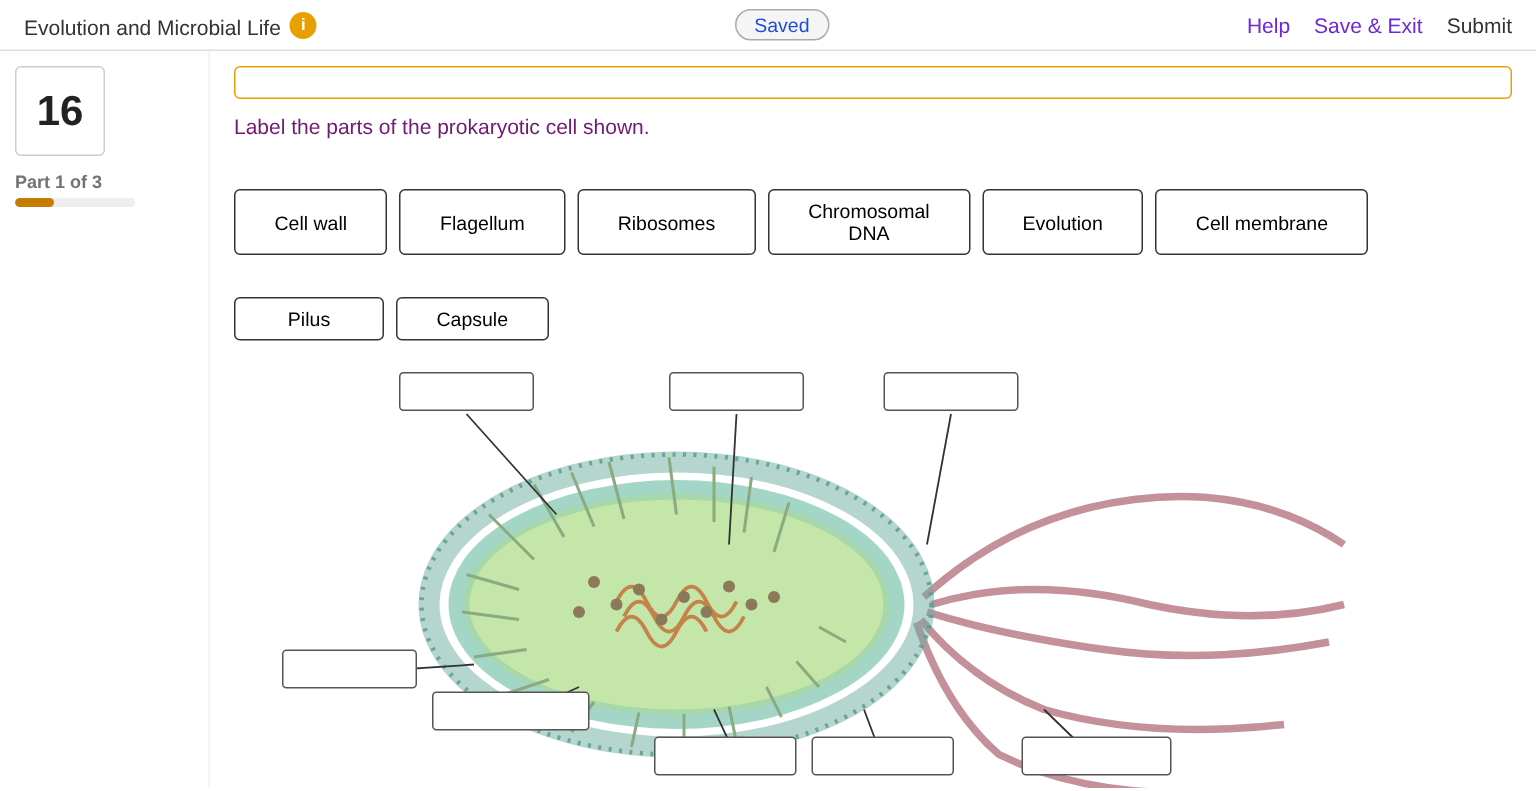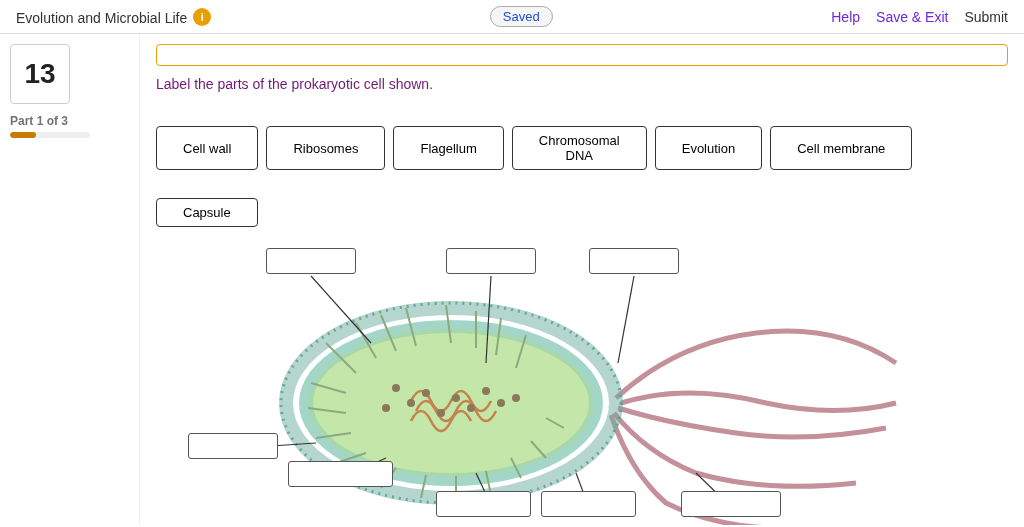--- a/index.html
+++ b/index.html
@@ -167,40 +167,41 @@
   <div class="header-right">
     <button>Help</button>
     <button>Save &amp; Exit</button>
     <button class="submit-btn">Submit</button>
   </div>
 </div>
 
 <div class="main-container">
 
   <div class="left-panel">
-    <div class="question-box">13</div>
+    <div class="question-box">16</div>
     <div class="part-label">Part 1 of 3</div>
     <div class="part-progress">
       <div class="part-progress-fill"></div>
     </div>
   </div>
 
   <div class="content-area">
 
     <div class="scroll-indicator"></div>
 
     <div class="question-text">Label the parts of the prokaryotic cell shown.</div>
 
     <div class="label-buttons">
       <button class="label-btn">Cell wall</button>
+      <button class="label-btn">Flagellum</button>
       <button class="label-btn">Ribosomes</button>
-      <button class="label-btn">Flagellum</button>
       <button class="label-btn" style="min-width:110px;">Chromosomal<br>DNA</button>
       <button class="label-btn">Evolution</button>
       <button class="label-btn">Cell membrane</button>
+      <button class="label-btn">Pilus</button>
       <button class="label-btn">Capsule</button>
     </div>
 
     <div class="diagram-area">
 
       <svg width="750" height="310" style="position:absolute;left:0;top:0;">
 
         <g>
           <path d="M460,155 Q520,100 600,90 Q680,80 740,120" stroke="#c4909a" stroke-width="5" fill="none"></path>
           <path d="M465,160 Q530,140 610,160 Q680,175 740,160" stroke="#c4909a" stroke-width="5" fill="none"></path>

